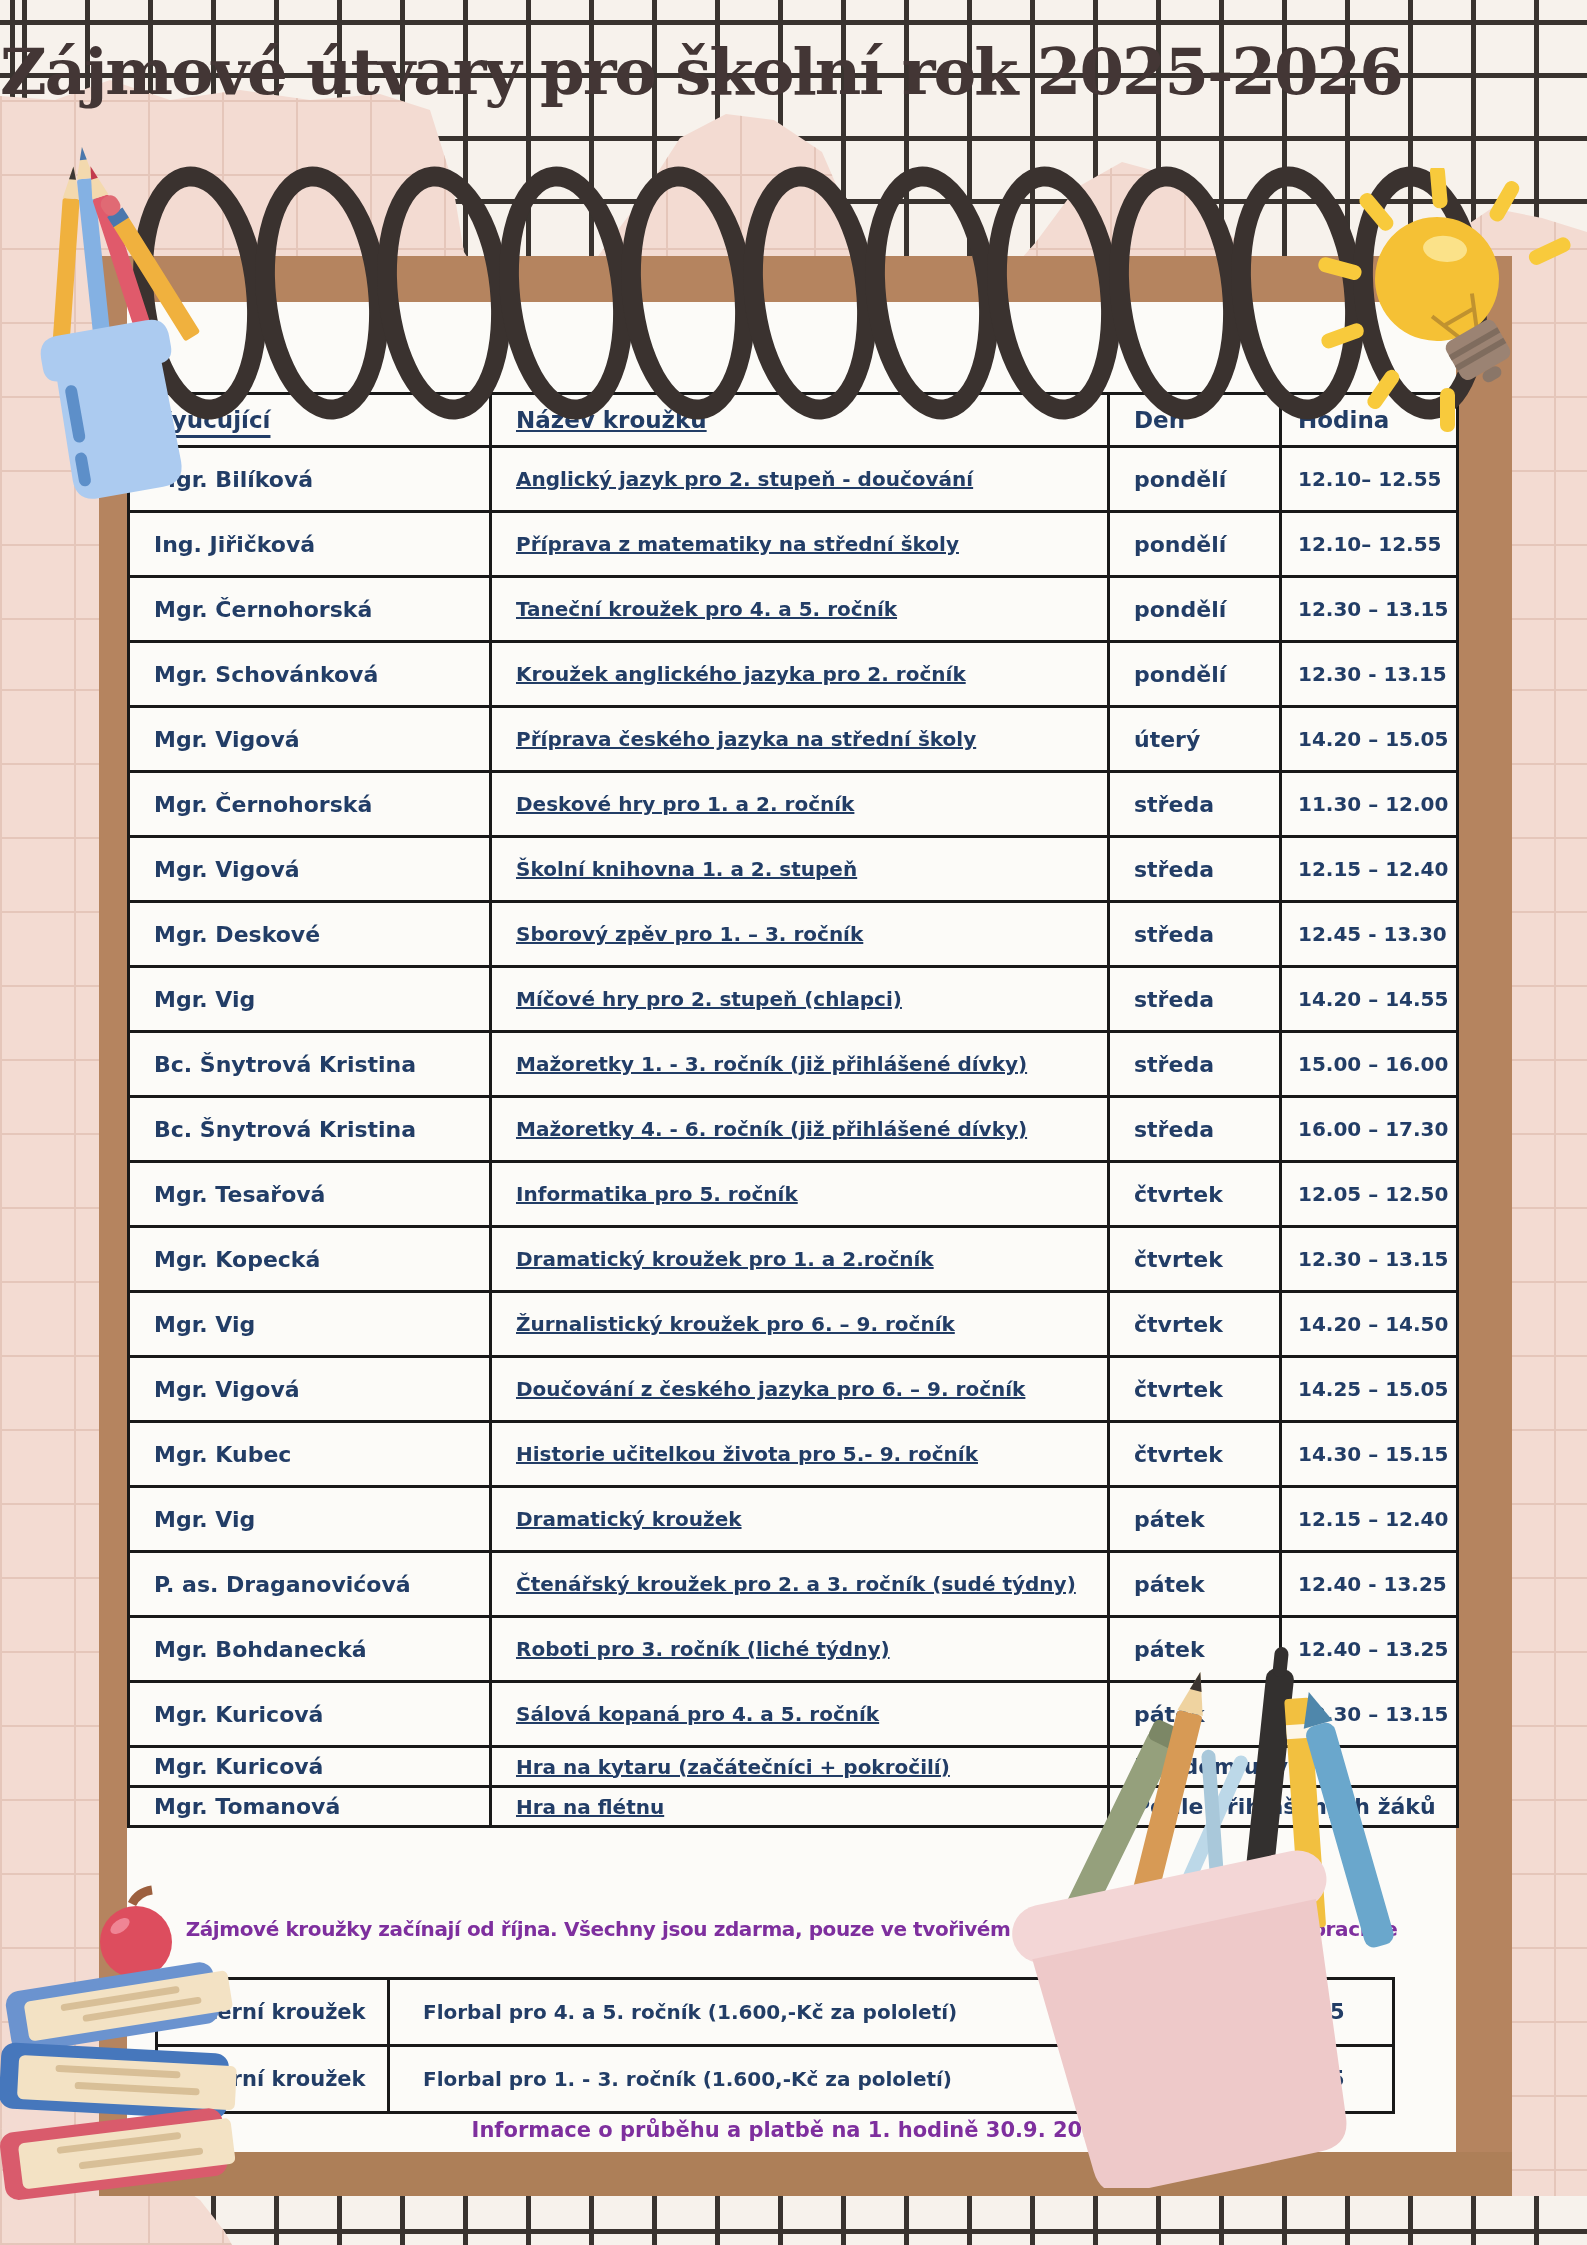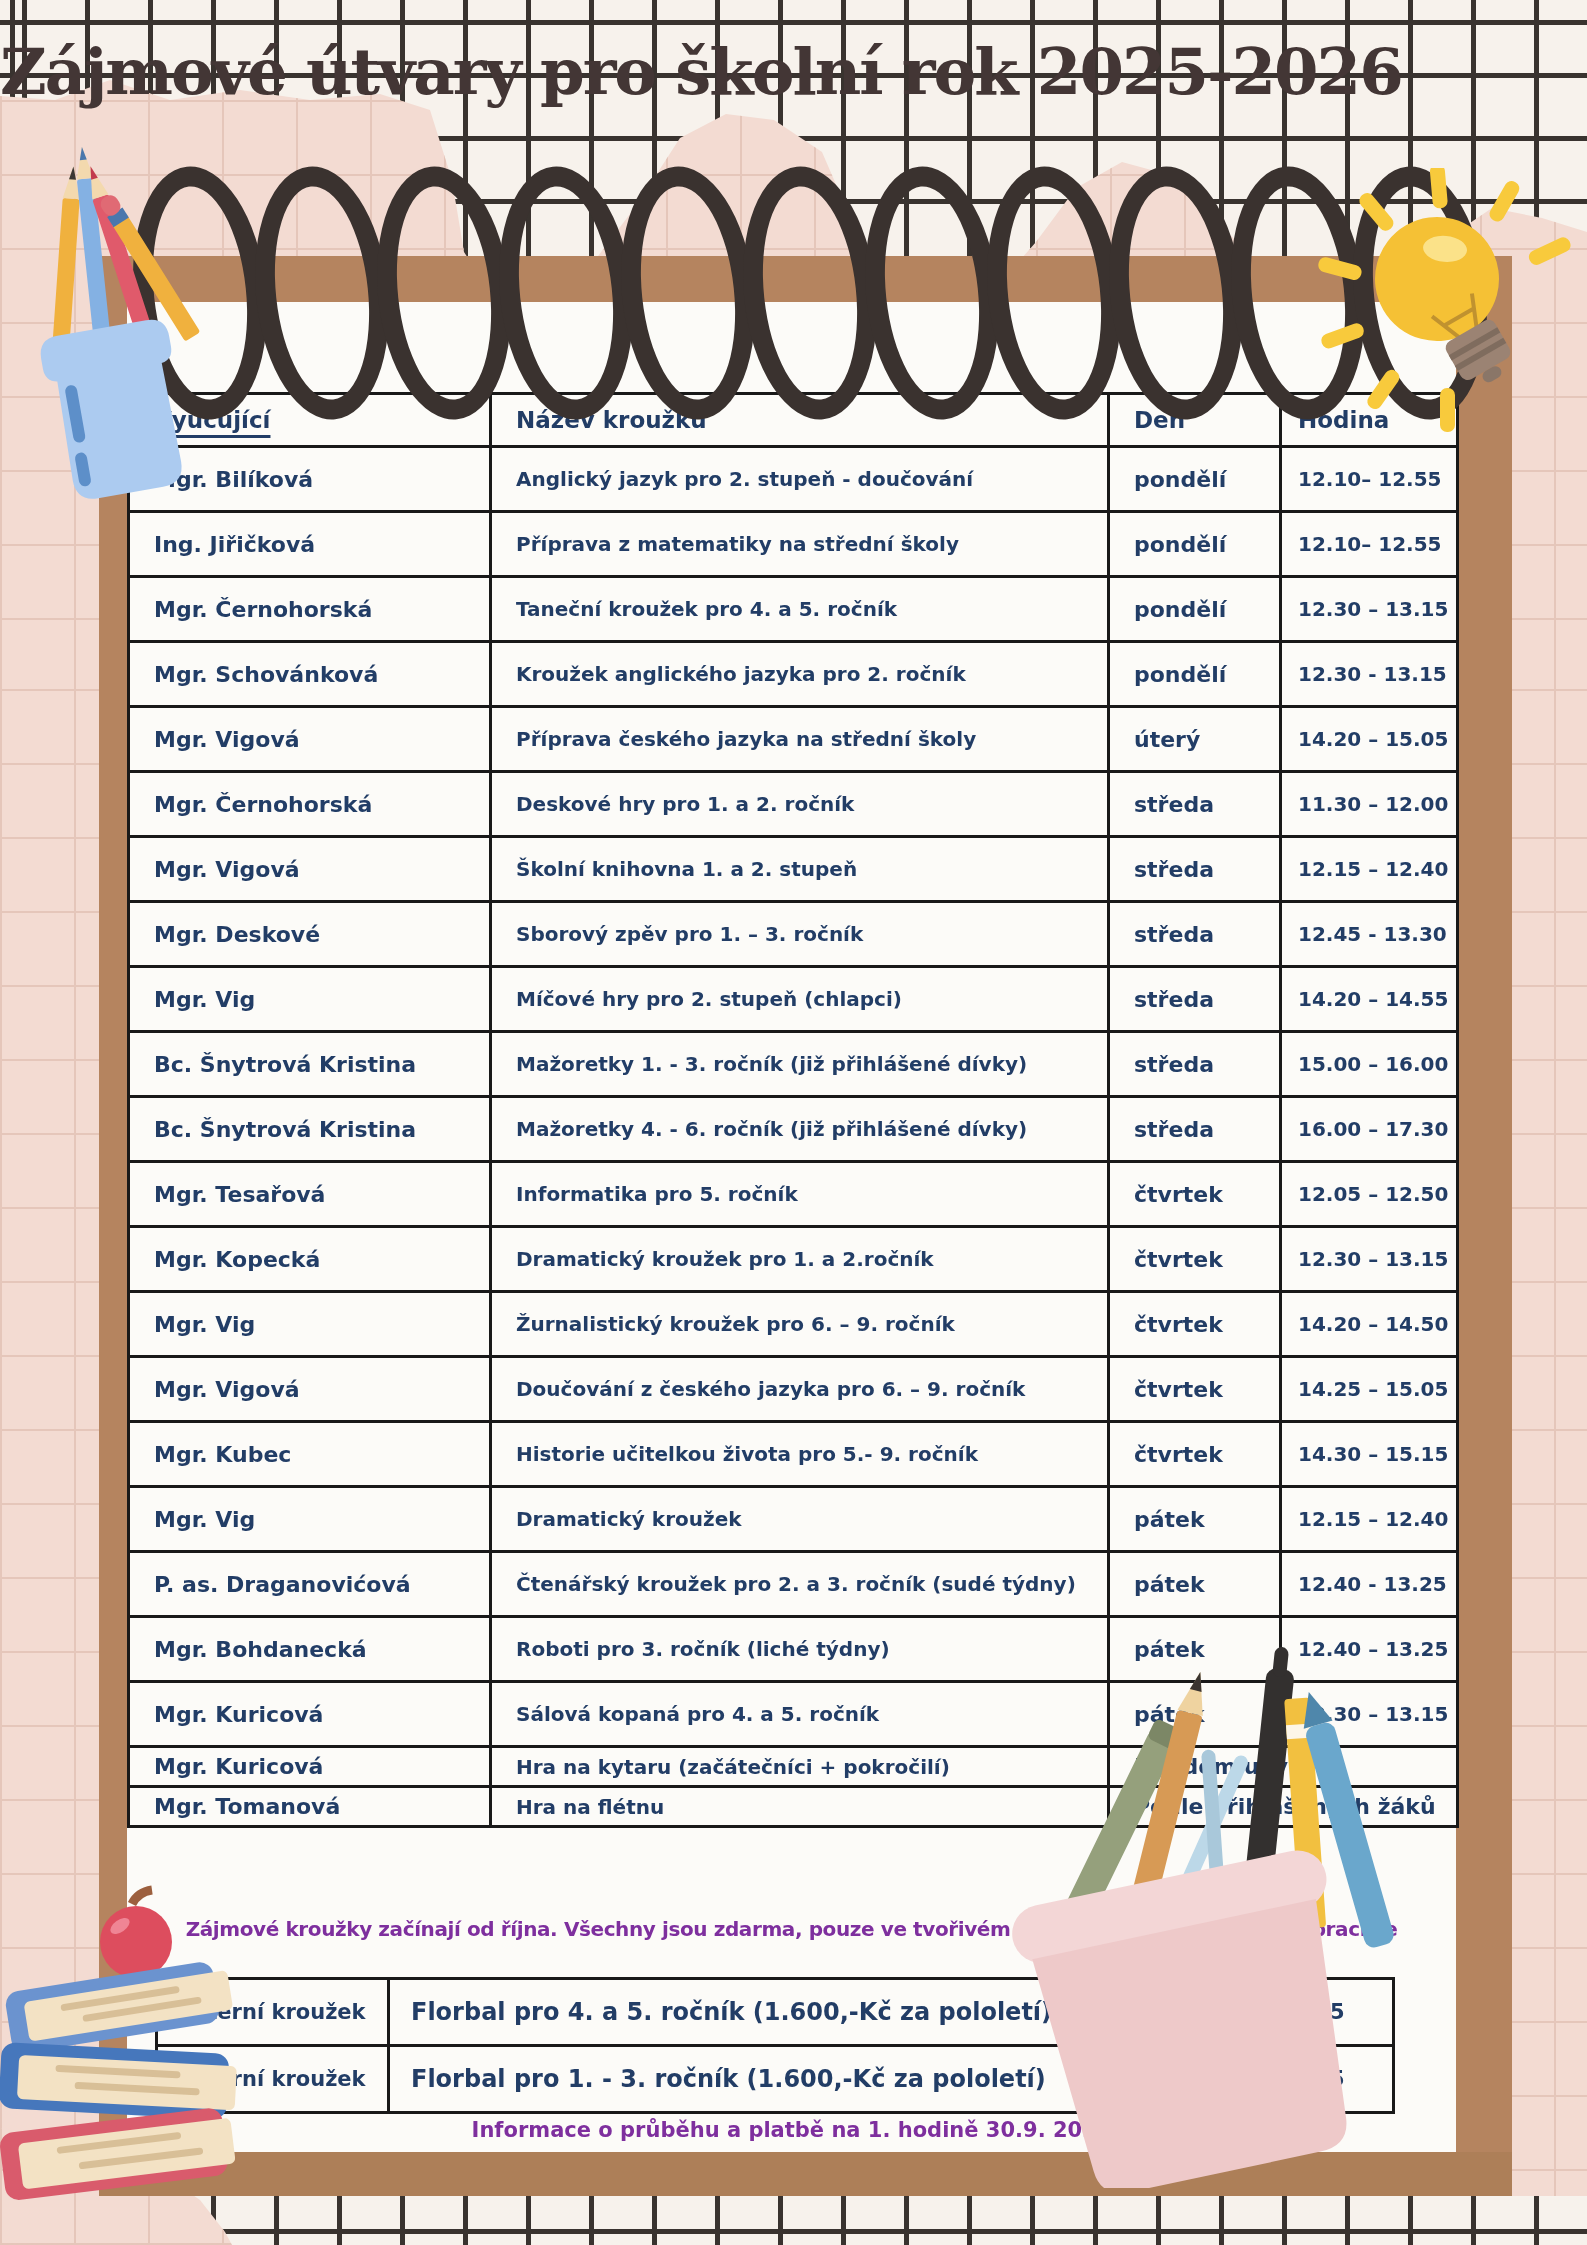--- a/index.html
+++ b/index.html
@@ -45,32 +45,32 @@
     border-radius:50%;transform:rotate(-6deg);z-index:14;}
   
   table{border-collapse:collapse;table-layout:fixed;}
   .main{position:absolute;left:0;top:90px;width:1329px;}
   .main th,.main td{border:3px solid #191919;color:#223d66;font-weight:700;
     text-align:left;vertical-align:middle;padding:0 4px 0 24px;white-space:nowrap;overflow:hidden;}
   .main thead th{height:50px;font-size:23px;}
   .main tr.row td{height:62px;}
   .main tr.short td{height:37px;}
   .c-teacher{font-size:22px;}
-  .c-club{font-size:20px;}
+  .c-club{font-size:20px;text-decoration:underline;}
   .c-day{font-size:22px;}
   .c-time{font-size:20px;padding-left:16px !important;}
   .u{text-decoration:underline;text-decoration-thickness:3px;text-underline-offset:7px;}
   .note{position:absolute;left:0;top:1578px;width:1329px;height:97px;display:flex;
     flex-direction:column;justify-content:center;align-items:center;text-align:center;
     color:#7e2f9e;font-weight:700;font-size:20px;letter-spacing:-0.4px;line-height:40px;}
   .ext{position:absolute;left:28px;top:1675px;width:1237px;}
   .ext td{border:3px solid #191919;color:#223d66;font-weight:700;vertical-align:middle;
     height:62px;white-space:nowrap;overflow:hidden;}
   .c-ext-label{font-size:21px;text-align:center;}
-  .c-ext-club{font-size:24px;padding-left:21px;}
+  .c-ext-club{font-size:20px;padding-left:33px;}
   .c-ext-sched{font-size:21px;padding-left:18px;}
   .footer{position:absolute;left:0;top:1806px;width:1329px;height:44px;line-height:44px;
     text-align:center;color:#7e2f9e;font-weight:700;font-size:21px;}
   .deco{position:absolute;z-index:20;}
 </style>
 </head>
 <body>
 
 <div class="canvas">
   <div class="paper-top"></div>

